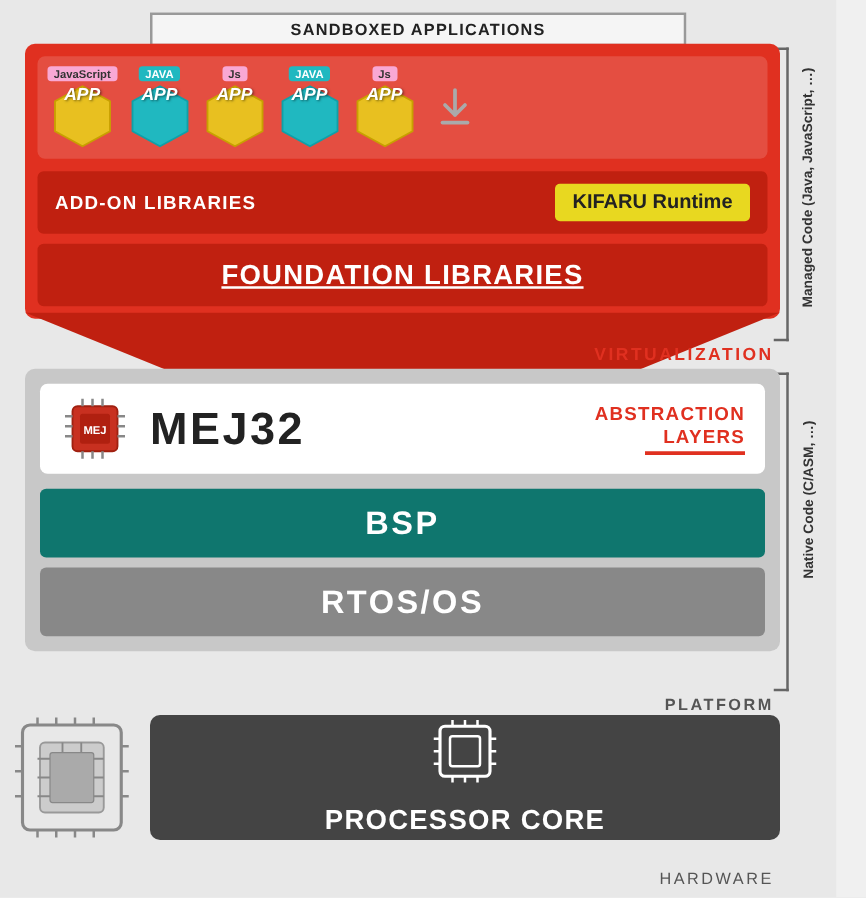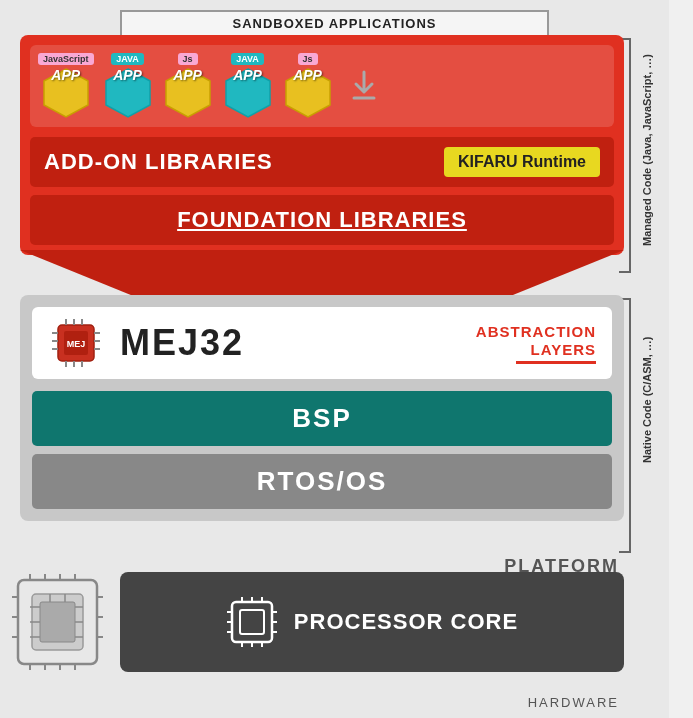--- a/index.html
+++ b/index.html
@@ -152,21 +152,21 @@
       background: #c02010;
       border-radius: 5px;
       padding: 10px 14px;
       display: flex;
       align-items: center;
       justify-content: space-between;
       margin-bottom: 8px;
     }
 
     .addon-title {
-      font-size: 22px;
+      font-size: 15px;
       font-weight: 900;
       color: white;
       letter-spacing: 1px;
     }
 
     .kifaru-badge {
       background: #e8d820;
       color: #222;
       font-size: 16px;
       font-weight: bold;
@@ -282,40 +282,41 @@
       font-weight: 900;
       color: white;
       letter-spacing: 2px;
     }
 
     
     .platform-label {
       position: absolute;
       top: 556px;
       right: 50px;
-      font-size: 18px;
+      font-size: 13px;
       font-weight: 900;
       color: #555;
       letter-spacing: 2px;
     }
 
     
     .bottom-section {
       position: absolute;
       top: 572px;
       left: 120px;
       right: 45px;
       background: #444;
       border-radius: 8px;
       padding: 16px;
       display: flex;
       align-items: center;
       justify-content: center;
       gap: 16px;
       height: 100px;
+      flex-direction: column;
     }
 
     .processor-icon {
       width: 52px;
       height: 52px;
     }
 
     .processor-text {
       font-size: 22px;
       font-weight: 900;
@@ -455,20 +456,21 @@
 
     <div class="foundation-row">
       <span class="foundation-title">FOUNDATION LIBRARIES</span>
     </div>
   </div>
 
   <svg style="position:absolute;top:250px;left:20px;right:45px;width:calc(100% - 65px);height:50px;" viewBox="0 0 628 50" preserveAspectRatio="none" xmlns="http://www.w3.org/2000/svg">
     <polygon points="0,0 628,0 500,50 128,50" fill="#c02010"></polygon>
   </svg>
 
+  <div class="virtualization-label">VIRTUALIZATION</div>
 
   <div class="gray-section">
 
     <div class="mej-row">
 
       <div class="mej-icon">
         <svg width="56" height="56" viewBox="0 0 56 56" xmlns="http://www.w3.org/2000/svg">
           <rect x="10" y="10" width="36" height="36" rx="4" fill="#c83020" stroke="#a02010" stroke-width="1.5"></rect>
 
           <line x1="18" y1="10" x2="18" y2="4" stroke="#888" stroke-width="2"></line>

